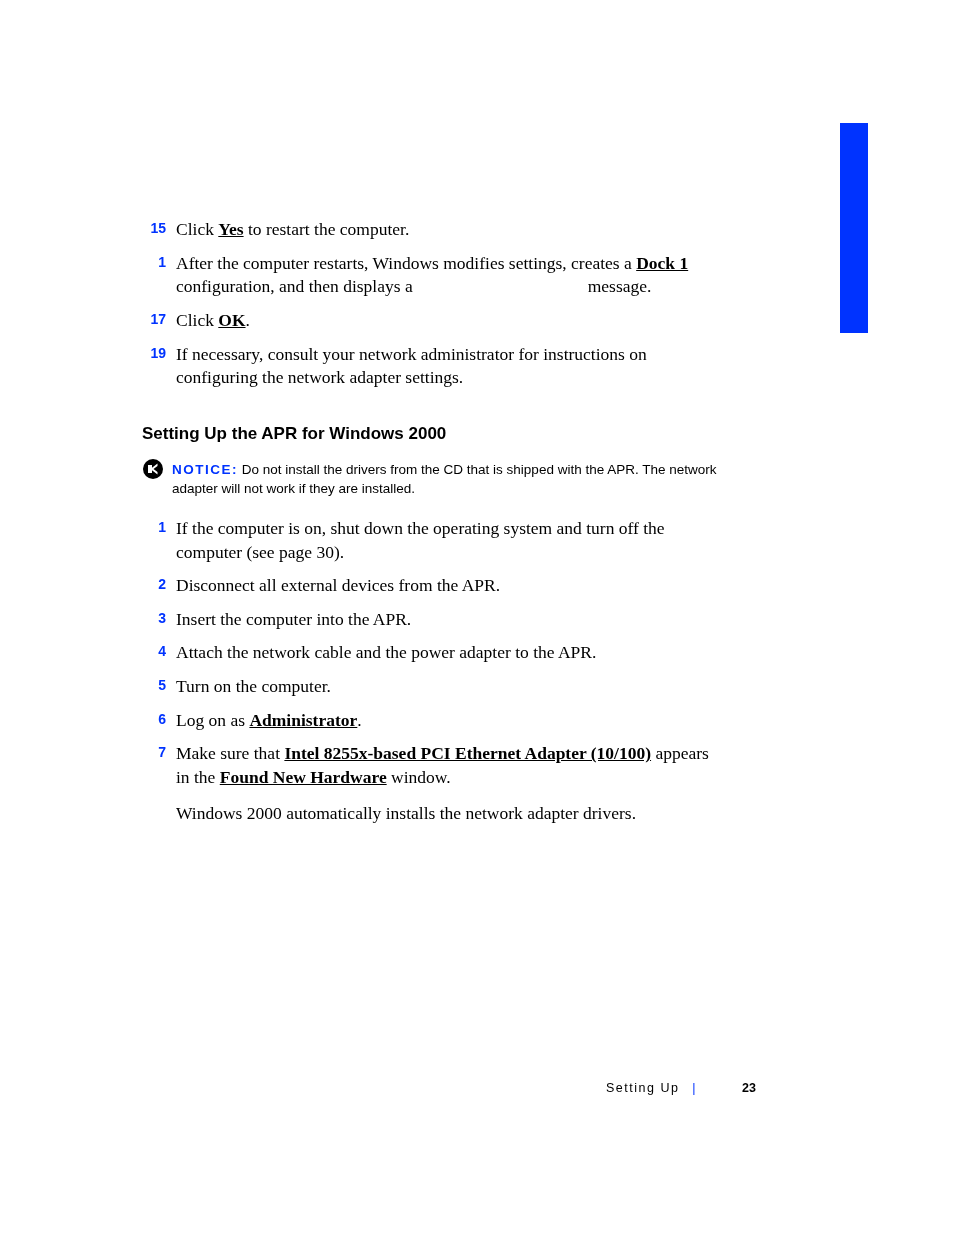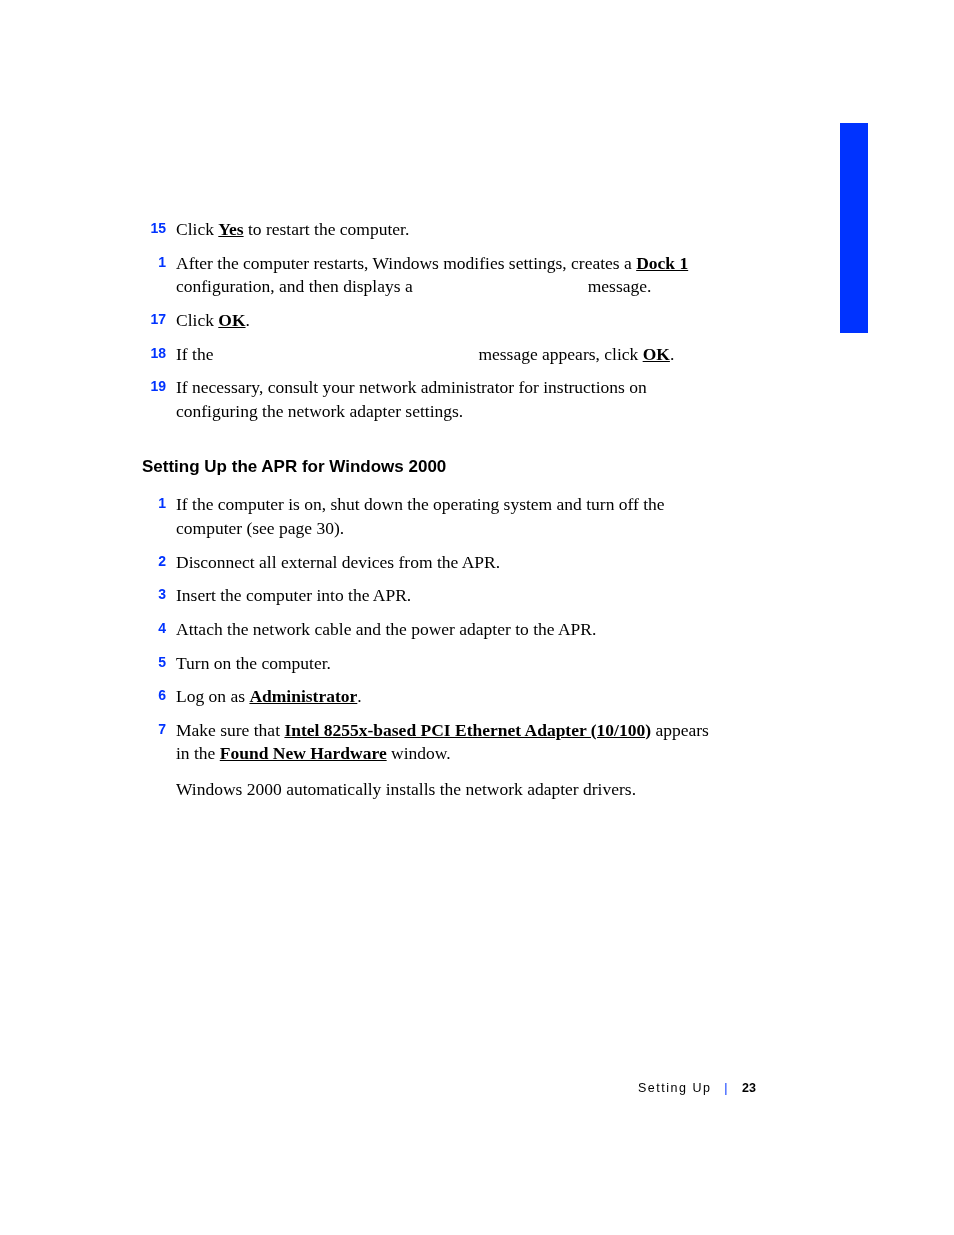--- a/index.html
+++ b/index.html
@@ -109,20 +109,21 @@
     letter-spacing: 1.5px;
     color: #000;
   }
   .footer .sep {
     color: #0033ff;
     margin: 0 8px;
   }
   .footer .pn {
     font-weight: 700;
     letter-spacing: 0;
+    margin-left: 32px;
   }
 </style>
 </head>
 <body>
 
 <div class="page">
   <div class="blue-tab"></div>
 
   <div class="content">
 
@@ -133,31 +134,38 @@
         </div>
         <div class="step-row">
           <div class="step-num">1</div>
           <div class="step-body">After the computer restarts, Windows modifies settings, creates a <span class="b">Dock 1</span> configuration, and then displays a<span class="gap" style="width:175px"></span>message.</div>
         </div>
         <div class="step-row">
           <div class="step-num">17</div>
           <div class="step-body">Click <span class="b">OK</span>.</div>
         </div>
         <div class="step-row">
-          <div class="step-num">18</div>
-          <div class="step-body">If the<span class="gap" style="width:265px"></span>message appears, click <span class="b">OK</span>.</div>
-        </div>
-        <div class="step-row">
           <div class="step-num">19</div>
           <div class="step-body">If necessary, consult your network administrator for instructions on configuring the network adapter settings.</div>
         </div>
       </div>
 
     <div class="heading">Setting Up the APR for Windows 2000</div>
 
+    <div class="notice-block">
+      <span class="notice-icon">
+        <svg width="22" height="22" viewBox="0 0 22 22">
+          <circle cx="11" cy="11" r="10" fill="#000"></circle>
+          <path d="M 6 7 L 6 15 L 10 15 L 10 12.2 L 15.5 16.5 L 15.5 14 L 11.5 11 L 15.5 8 L 15.5 5.5 L 10 9.8 L 10 7 Z" fill="#fff"></path>
+        </svg>
+      </span>
+      <div class="notice-text">
+        <span class="notice-label">NOTICE:</span><span> Do not install the drivers from the CD that is shipped with the APR. The network adapter will not work if they are installed.</span>
+      </div>
+    </div>
 
     <div id="steps-bottom">
         <div class="step-row">
           <div class="step-num">1</div>
           <div class="step-body">If the computer is on, shut down the operating system and turn off the computer (see page 30).</div>
         </div>
         <div class="step-row">
           <div class="step-num">2</div>
           <div class="step-body">Disconnect all external devices from the APR.</div>
         </div>

